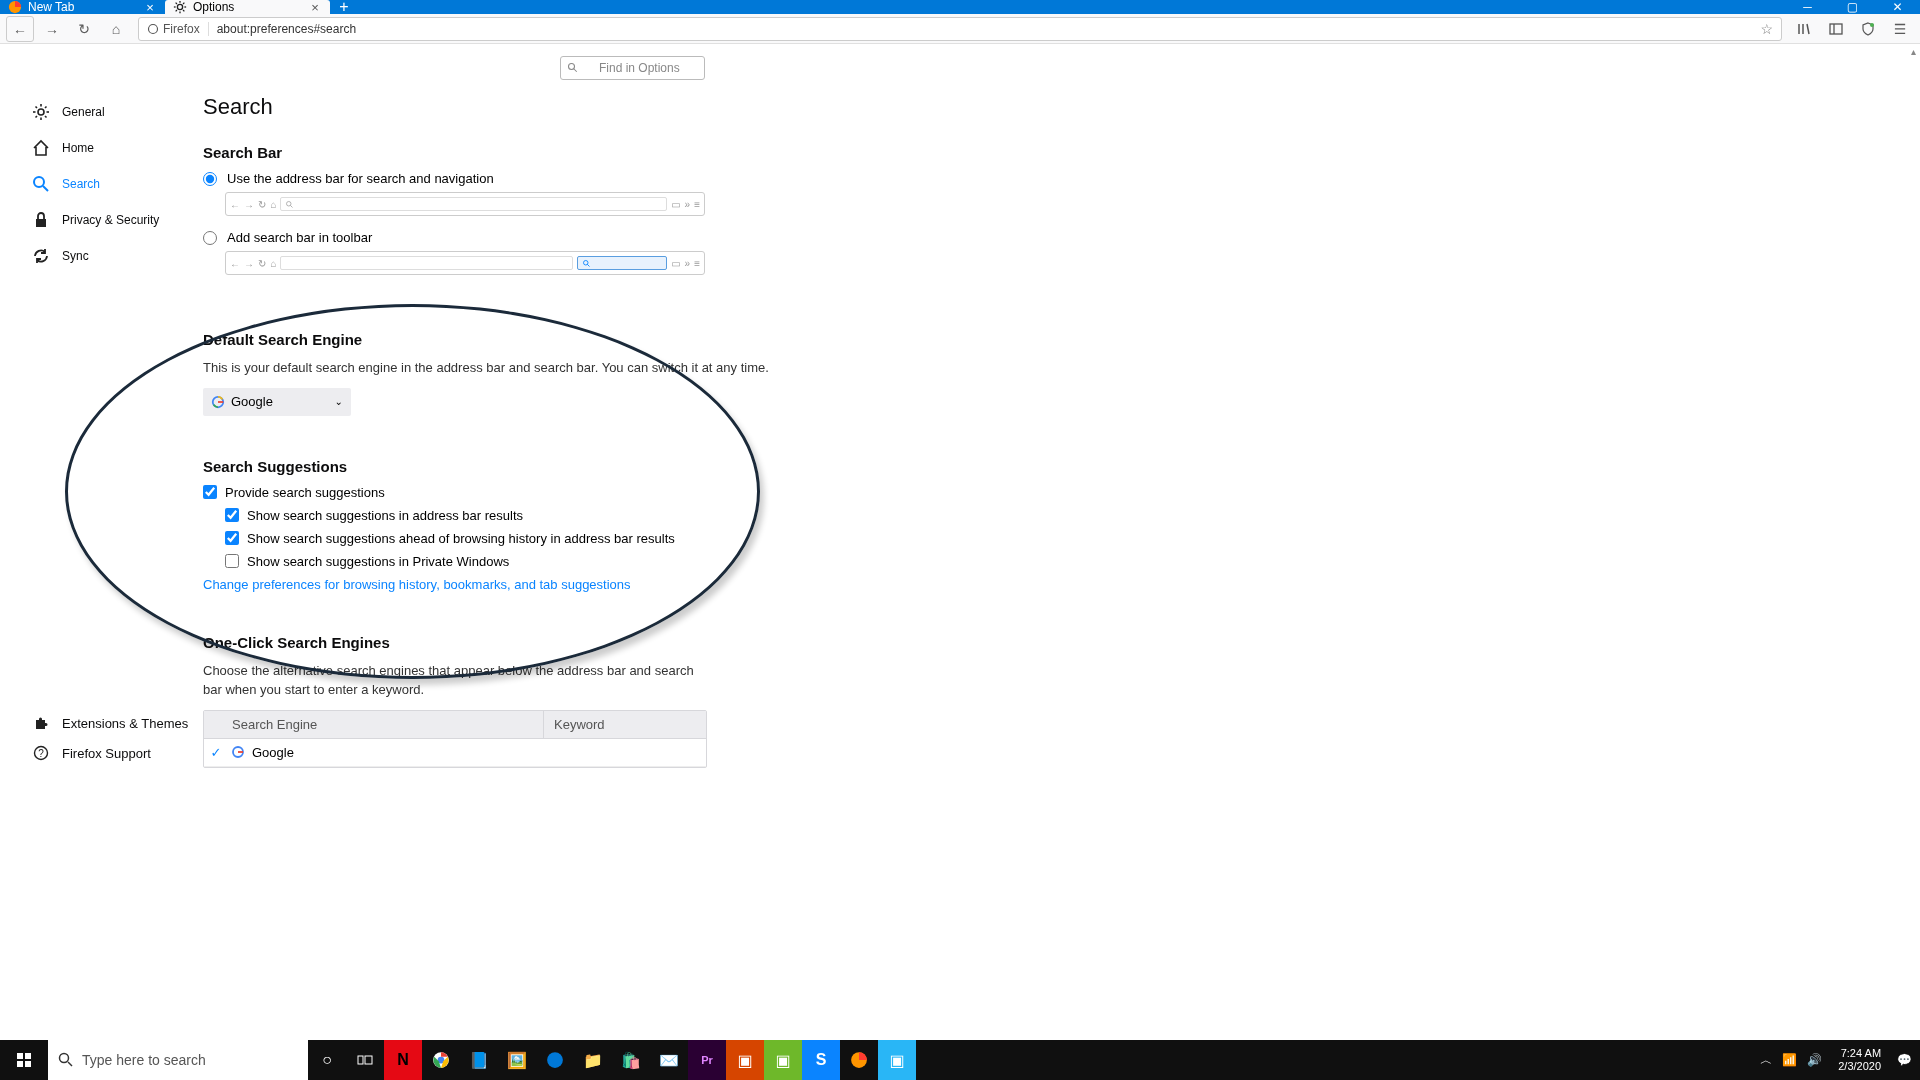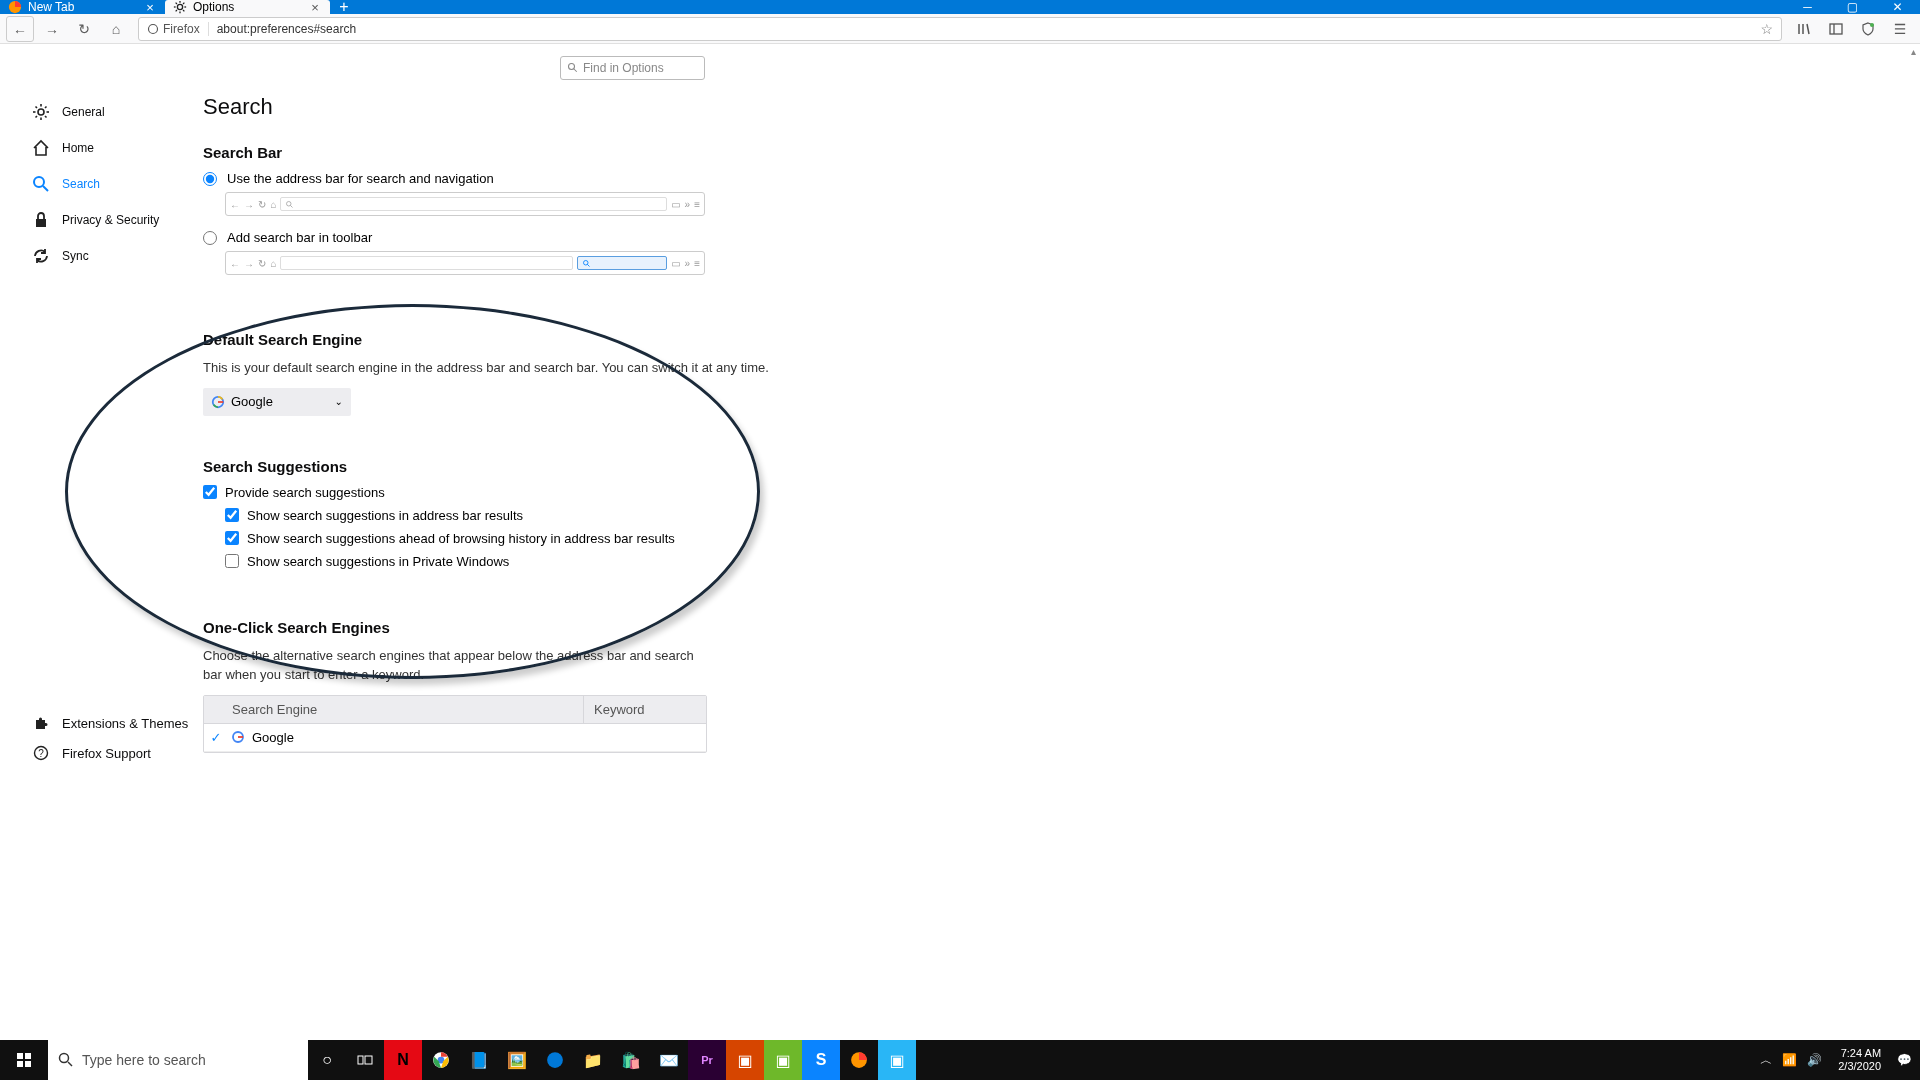--- a/index.html
+++ b/index.html
@@ -19,21 +19,21 @@
 
 .toolbar { height: 30px; background: #f9f9fa; border-bottom: 1px solid #e0e0e0; display: flex; align-items: center; padding: 0 6px; gap: 4px; }
 .tb-btn { width: 28px; height: 26px; display: flex; align-items: center; justify-content: center; color: #5a5a5a; font-size: 14px; }
 .urlbar { flex: 1; height: 24px; background: #fff; border: 1px solid #ccc; border-radius: 3px; display: flex; align-items: center; margin: 0 4px; font-size: 12px; }
 .urlbar .identity { padding: 0 8px; border-right: 1px solid #ddd; display: flex; align-items: center; gap: 4px; color: #555; }
 .urlbar .url { padding: 0 8px; color: #333; }
 .urlbar .star { margin-left: auto; padding: 0 8px; color: #777; font-size: 14px; }
 
 
 .content { position: relative; height: 734px; background: #fff; overflow: hidden; }
-.find-box { position: absolute; top: 12px; left: 560px; width: 145px; height: 24px; border: 1px solid #bbb; border-radius: 3px; display: flex; align-items: center; padding: 0 6px; font-size: 12px; color: #888; gap: 4px; }
+.find-box { position: absolute; top: 12px; left: 560px; width: 145px; height: 24px; border: 1px solid #bbb; border-radius: 3px; display: flex; align-items: center; padding: 0 6px; font-size: 12px; color: #888; gap: 20px; }
 
 
 .sidebar { position: absolute; left: 32px; top: 50px; width: 160px; }
 .nav-item { display: flex; align-items: center; gap: 12px; height: 36px; font-size: 12px; color: #0c0c0d; cursor: pointer; }
 .nav-item.selected { color: #0a84ff; }
 .nav-item .icn { width: 18px; height: 18px; display: flex; align-items: center; justify-content: center; }
 .sidebar-bottom { position: absolute; left: 32px; bottom: 10px; width: 170px; }
 .sidebar-bottom .nav-item { height: 30px; font-size: 13px; }
 
 
@@ -51,21 +51,21 @@
 .se-dropdown .chev { margin-left: auto; font-size: 10px; }
 .check-row { display: flex; align-items: center; gap: 8px; font-size: 13px; margin-bottom: 8px; }
 .check-row.indent { margin-left: 22px; }
 .check-row input[type=checkbox] { width: 14px; height: 14px; accent-color: #0a84ff; }
 .link { color: #0a84ff; font-size: 13px; cursor: pointer; }
 .section-gap { height: 36px; }
 
 .engine-table { width: 504px; border: 1px solid #d7d7db; border-radius: 2px; font-size: 13px; }
 .engine-table .thead { display: flex; background: #ededf0; border-bottom: 1px solid #d7d7db; }
 .engine-table .th { padding: 6px 10px; color: #555; }
-.engine-table .th.c1 { width: 380px; padding-left: 28px; border-right: 1px solid #d7d7db; }
+.engine-table .th.c1 { width: 340px; padding-left: 28px; border-right: 1px solid #d7d7db; }
 .engine-table .row { display: flex; align-items: center; height: 28px; border-bottom: 1px solid #eee; }
 .engine-table .row:nth-child(odd) { background: #f5f5f7; }
 .engine-table .row .chk { width: 24px; text-align: center; color: #0a84ff; }
 .engine-table .row .ico { width: 20px; display:flex; align-items:center; justify-content:center; }
 .engine-table .row .name { padding-left: 4px; }
 
 
 .annotation { position:absolute; left:65px; top:260px; width:695px; height:375px; border:3px solid #1b2a3a; border-radius:50%; box-shadow: 4px 6px 6px rgba(0,0,0,0.2); pointer-events:none; }
 
 
@@ -320,20 +320,21 @@
         <span>Show search suggestions in address bar results</span>
       </label>
     <label class="check-row indent">
         <input type="checkbox" checked="" style="">
         <span>Show search suggestions ahead of browsing history in address bar results</span>
       </label>
     <label class="check-row indent">
         <input type="checkbox" style="">
         <span>Show search suggestions in Private Windows</span>
       </label>
+    <div class="link">Change preferences for browsing history, bookmarks, and tab suggestions</div>
 
     <div class="section-gap"></div>
     <div class="h2">One-Click Search Engines</div>
     <div class="desc" style="max-width:500px">Choose the alternative search engines that appear below the address bar and search bar when you start to enter a keyword.</div>
     <div class="engine-table">
       <div class="thead">
         <div class="th c1">Search Engine</div>
         <div class="th">Keyword</div>
       </div>
       <div class="row">

